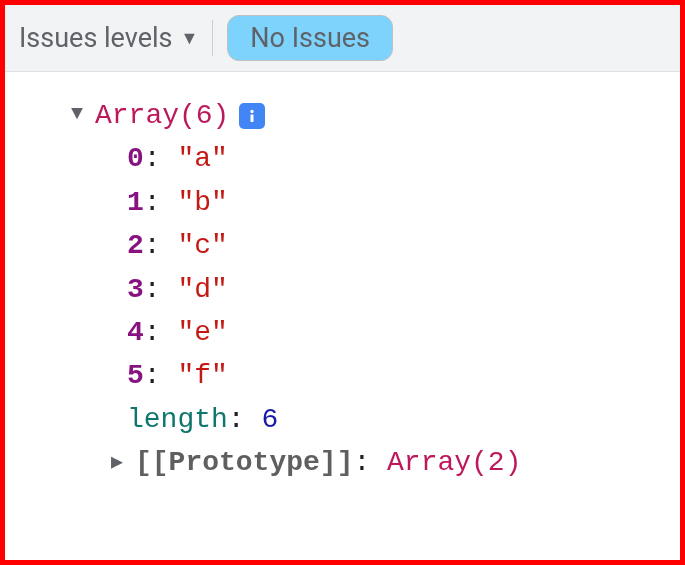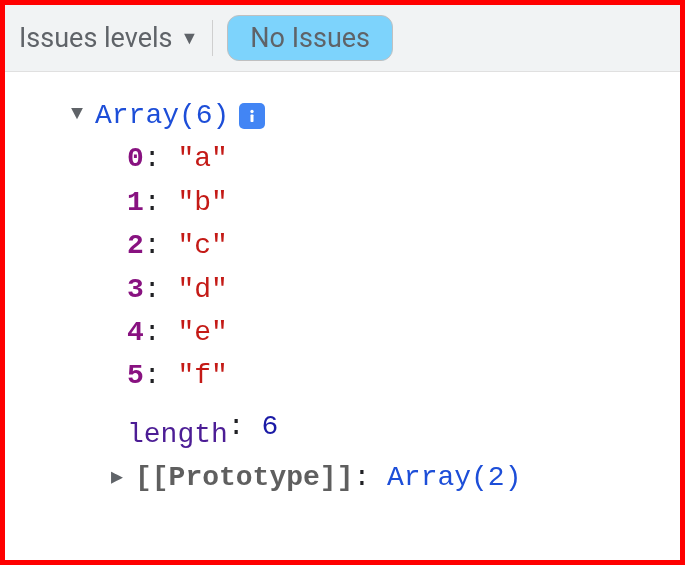--- a/index.html
+++ b/index.html
@@ -78,24 +78,24 @@
       width: 26px;
       height: 26px;
       background: #4285f4;
       border-radius: 5px;
       margin-left: 10px;
     }
     .info-badge svg { width: 18px; height: 18px; }
     .key-num { color: #881280; font-weight: 600; }
     .colon { color: #202124; }
     .val-str { color: #c41a16; }
-    .length-key { color: #4c1d95; margin-top: 15px; }
+    .length-key { color: #0f766e; }
     .length-val { color: #1a1aa6; }
     .proto { color: #5f5f5f; font-weight: bold; }
-    .black { color: #1d4ed8; }
+    .black { color: #be185d; }
   </style>
 </head>
 <body>
 
 <div class="toolbar">
   <span class="levels-dropdown">
     <span>Issues levels</span>
     <span class="dropdown-triangle">▼</span>
   </span>
   <span class="divider"></span>

